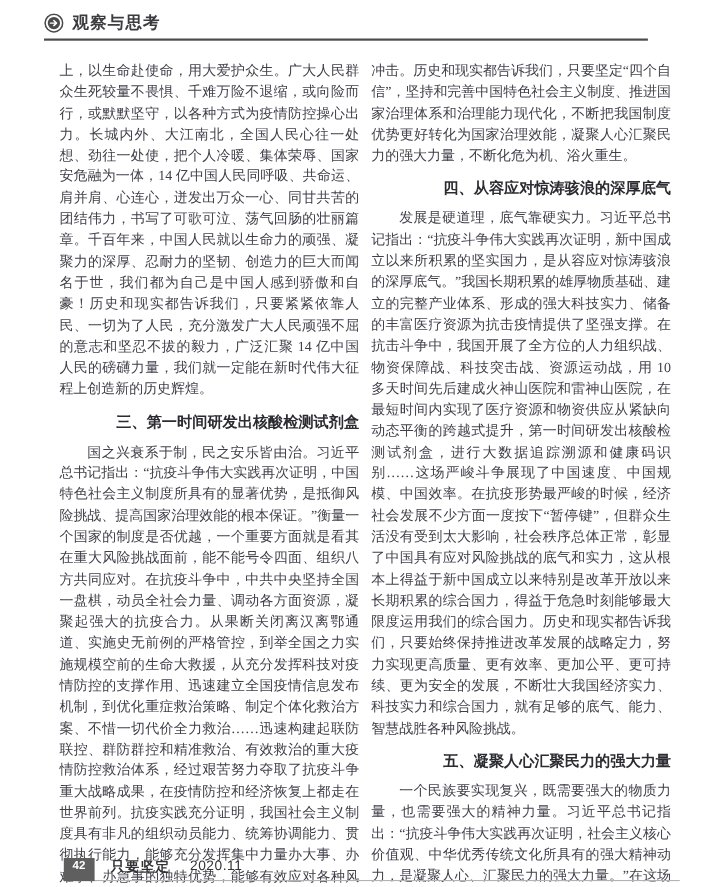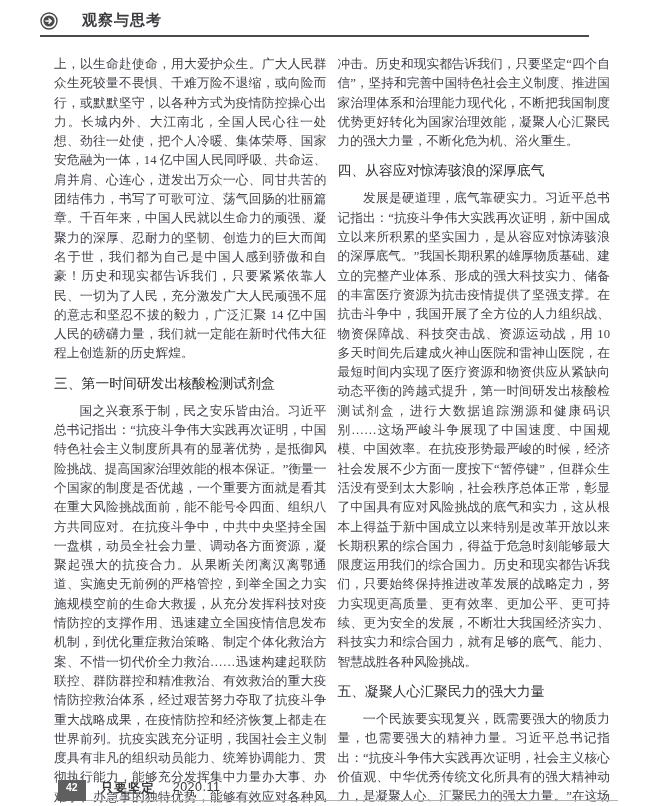--- a/index.html
+++ b/index.html
@@ -6,21 +6,21 @@
   .page{
     position:relative;
     width:651px;height:806px;
     background:#ffffff;
     overflow:hidden;
     font-family:"Liberation Serif","DejaVu Serif",serif;
   }
   
   .header{
     position:absolute;top:11px;left:40px;right:62px;
-    display:flex;align-items:center;gap:24px;
+    display:flex;align-items:center;gap:8px;
     border-bottom:2px solid #4c4c4c;
     padding-bottom:5px;
   }
   .hdr-icon{display:inline-flex;width:18px;height:18px;}
   .hdr-title{
     font-family:"Liberation Sans","DejaVu Sans",sans-serif;
     font-weight:bold;font-size:15px;color:#3c3c40;letter-spacing:1px;
   }
   
   .content{
@@ -30,22 +30,22 @@
   .col{flex:1;min-width:0;}
   .para{
     margin:0;
     font-size:12.7px;line-height:19.3px;
     text-align:justify;
     color:#3f3f49;
   }
   .para.indent{text-indent:2em;}
   .section-heading{
     font-family:"Liberation Sans","DejaVu Sans",sans-serif;
-    font-weight:normal;font-size:13.8px;color:#2b2b32;
-    text-align:left;
+    font-weight:bold;font-size:13.8px;color:#2b2b32;
+    text-align:right;
     margin:11px 0 9px 0;
   }
   
   .footer{
     position:absolute;left:58px;right:33px;bottom:5px;
     display:flex;
     border-bottom:1px solid #b3b3b3;
     padding-bottom:3px;
     font-family:"Liberation Sans","DejaVu Sans",sans-serif;
   }

